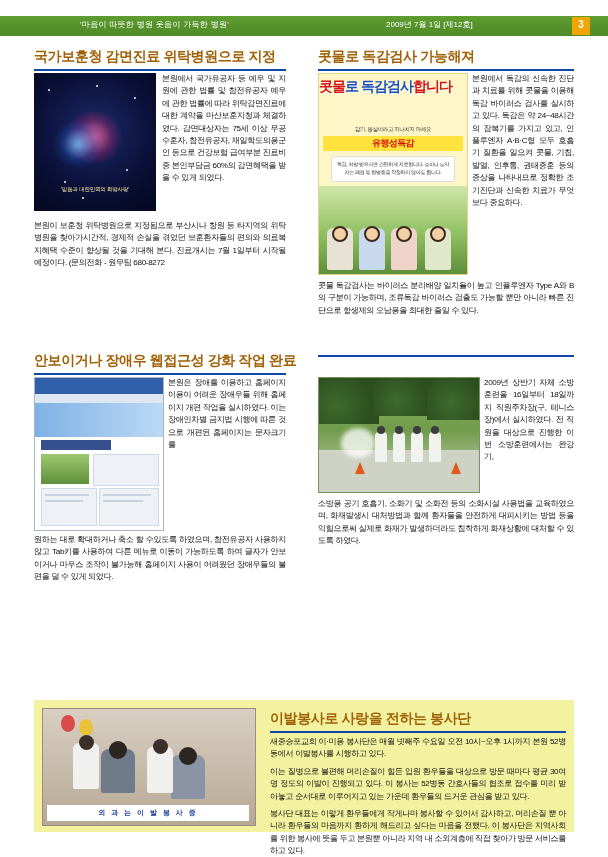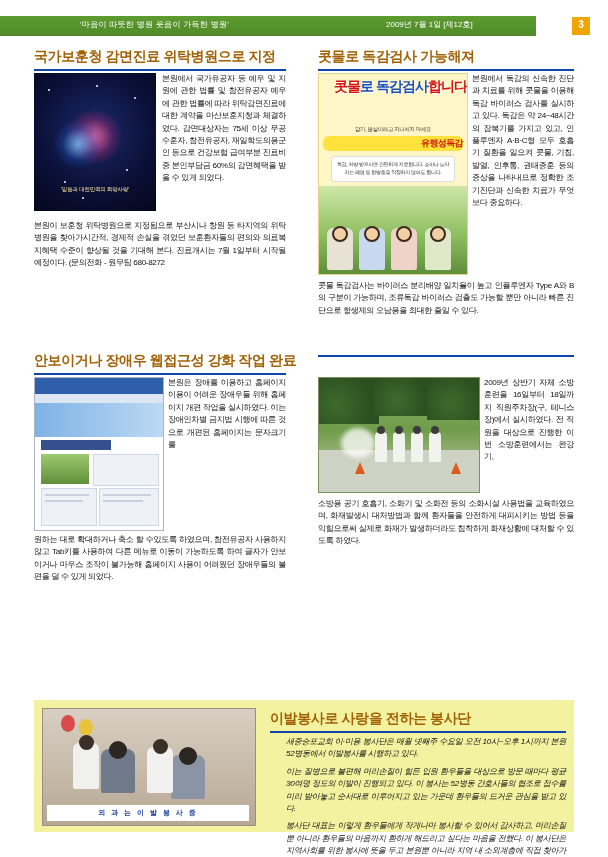--- a/index.html
+++ b/index.html
@@ -6,21 +6,21 @@
   body{
     width:608px;height:857px;
     background:#ffffff;
     font-family:"Liberation Sans", sans-serif;
     overflow:hidden;
   }
   .page{position:relative;width:608px;height:857px;background:#fff;}
 
   
   .topbar{
-    position:absolute;left:0;top:16px;width:536px;height:20px;
+    position:absolute;left:0;top:16px;width:608px;height:20px;
     background:linear-gradient(180deg,#5e9b30 0%,#4f8a27 100%);
   }
   .topbar .slogan{
     position:absolute;left:80px;top:3px;
     color:#ffffff;font-size:8px;letter-spacing:0.3px;
   }
   .topbar .issue{
     position:absolute;left:386px;top:3px;
     color:#ffffff;font-size:8px;
   }
@@ -79,33 +79,33 @@
   }
 
   
   .a2{position:absolute;left:318px;top:48px;width:256px;}
   .a2 .rule{margin-top:3px;width:256px;}
   .a2 .poster{
     position:absolute;left:0;top:25px;width:148px;height:200px;
     background:#fff6c8;border:1px solid #e3d48a;overflow:hidden;
   }
   .a2 .poster .ptitle{
-    position:absolute;left:0;top:4px;width:148px;text-align:right;
+    position:absolute;left:0;top:4px;width:148px;text-align:left;
     font-size:14px;font-weight:bold;color:#d4140f;letter-spacing:-1px;
     text-shadow:1px 1px 0 #fff;
   }
   .a2 .poster .ptitle .blue{color:#1b4fb5;}
   .a2 .poster .psub{
     position:absolute;left:4px;top:52px;width:140px;text-align:center;
     font-size:5.4px;color:#333;letter-spacing:-0.3px;
   }
   .a2 .poster .pband{
     position:absolute;left:4px;top:62px;width:140px;height:15px;
-    background:#ffe23c;border-radius:6px;
-    font-size:9px;font-weight:bold;color:#d4140f;text-align:right;line-height:15px;
+    background:#ffe23c;border-radius:0;
+    font-size:9px;font-weight:bold;color:#d4140f;text-align:center;line-height:15px;
     letter-spacing:-0.6px;
   }
   .a2 .poster .pnote{
     position:absolute;left:12px;top:82px;width:124px;height:26px;
     background:#ffffff;border:1px solid #ddd;border-radius:3px;
     font-size:5px;color:#222;line-height:8px;padding:3px;box-sizing:border-box;
     text-align:center;letter-spacing:-0.3px;
   }
   .a2 .poster .photo{
     position:absolute;left:0;bottom:0;width:148px;height:88px;
@@ -173,21 +173,21 @@
   .f-photo .chairperson{position:absolute;width:34px;height:44px;background:#6f7b8b;border-radius:8px 8px 2px 2px;}
   .f-photo .chairperson .hd{position:absolute;left:8px;top:-8px;width:18px;height:18px;border-radius:50%;background:#2c2622;}
   .f-photo .barber{position:absolute;width:26px;height:46px;background:#f0f0ee;border-radius:6px 6px 2px 2px;}
   .f-photo .barber .hd{position:absolute;left:6px;top:-8px;width:15px;height:15px;border-radius:50%;background:#3a3029;}
   .f-head{
     position:absolute;left:236px;top:10px;width:296px;
   }
   .f-head .rule{margin-top:3px;width:296px;}
   .f-text{position:absolute;left:236px;top:36px;width:296px;}
   .f-text p{margin:0 0 5px 0;}
-  .body-text p{margin:0 0 5px 16px;font-style:italic;}
+  .body-text p{margin:0 0 5px 0;}
 </style>
 </head>
 <body>
 
 <div class="page">
 
   <div class="topbar">
     <div class="slogan">'마음이 따뜻한 병원 웃음이 가득한 병원'</div>
     <div class="issue">2009년 7월 1일 [제12호]</div>
     <div class="pagebox"></div>

